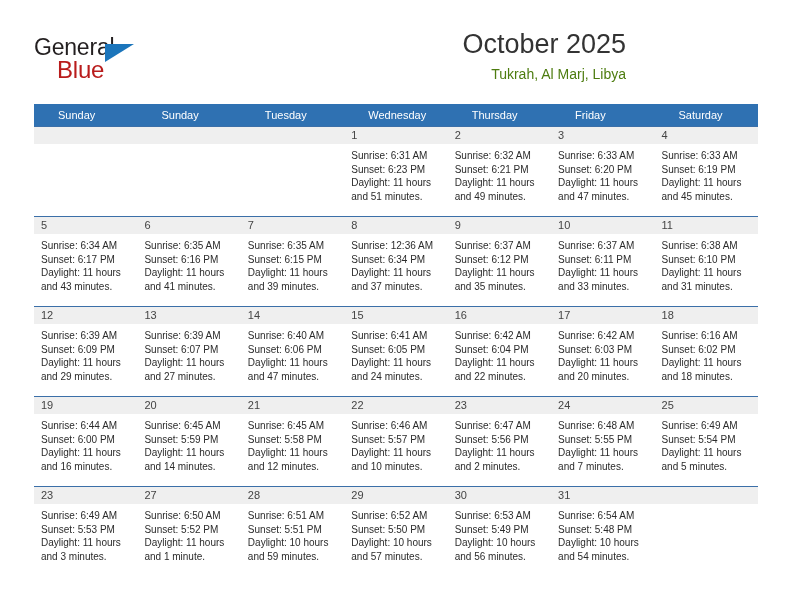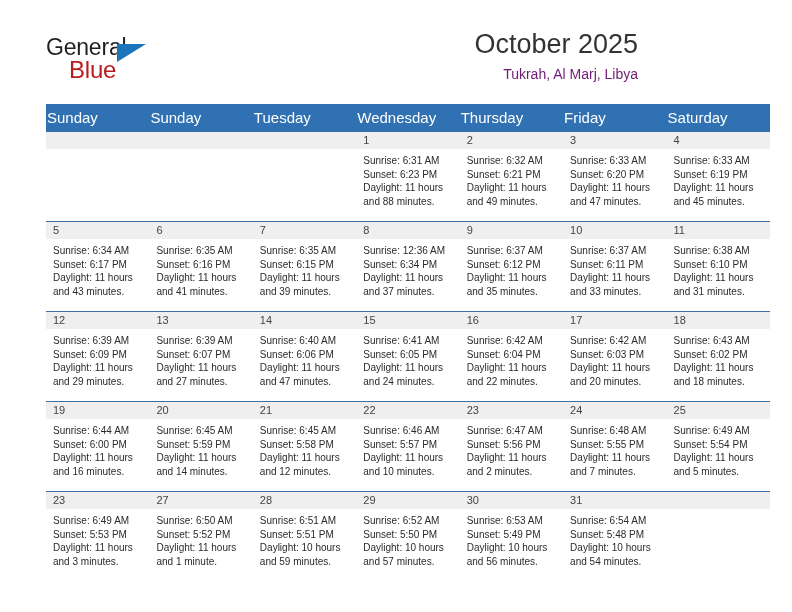--- a/index.html
+++ b/index.html
@@ -12,21 +12,20 @@
     height: 612px;
     font-family: "Liberation Sans", sans-serif;
     color: #222222;
     overflow: hidden;
   }
   .page {
     position: relative;
     width: 660px;
     height: 612px;
     box-sizing: border-box;
-    margin-left: 12px;
   }
 
   
   .header {
     position: absolute;
     left: 34px;
     top: 28px;
     right: 34px;
     height: 66px;
   }
@@ -73,42 +72,42 @@
   }
   .cal-title {
     font-size: 27px;
     color: #333333;
     line-height: 32px;
     white-space: nowrap;
     text-align: right;
   }
   .cal-subtitle {
     font-size: 14px;
-    color: #701a75;
+    color: #4d7c0f;
     line-height: 20px;
     margin-top: 4px;
     white-space: nowrap;
   }
 
   
   .calendar {
     position: absolute;
     left: 34px;
     top: 104px;
     width: 724px;
     border-collapse: collapse;
     table-layout: fixed;
   }
   .calendar th {
     background: #2f71b2;
     color: #ffffff;
-    font-size: 15px;
+    font-size: 11px;
     font-weight: normal;
     text-align: left;
-    padding: 5px 0 5px 1px;
+    padding: 5px 0 5px 24px;
     height: 19px;
     box-sizing: border-box;
     border: none;
   }
   .calendar td {
     vertical-align: top;
     padding: 0;
     border-top: 1px solid #3b6fa8;
     background: #ffffff;
     height: 90px;
@@ -176,21 +175,21 @@
           </td>
           <td class="empty-cell">
             <div class="daynum blank"></div>
           </td>
           <td>
             <div class="daynum">1</div>
             <div class="dayinfo">
               <div>Sunrise: 6:31 AM</div>
               <div>Sunset: 6:23 PM</div>
               <div>Daylight: 11 hours</div>
-              <div>and 88 minutes.</div>
+              <div>and 51 minutes.</div>
             </div>
           </td>
           <td>
             <div class="daynum">2</div>
             <div class="dayinfo">
               <div>Sunrise: 6:32 AM</div>
               <div>Sunset: 6:21 PM</div>
               <div>Daylight: 11 hours</div>
               <div>and 49 minutes.</div>
             </div>
@@ -330,21 +329,21 @@
             <div class="dayinfo">
               <div>Sunrise: 6:42 AM</div>
               <div>Sunset: 6:03 PM</div>
               <div>Daylight: 11 hours</div>
               <div>and 20 minutes.</div>
             </div>
           </td>
           <td>
             <div class="daynum">18</div>
             <div class="dayinfo">
-              <div>Sunrise: 6:43 AM</div>
+              <div>Sunrise: 6:16 AM</div>
               <div>Sunset: 6:02 PM</div>
               <div>Daylight: 11 hours</div>
               <div>and 18 minutes.</div>
             </div>
           </td>
         </tr>
         <tr>
           <td>
             <div class="daynum">19</div>
             <div class="dayinfo">

